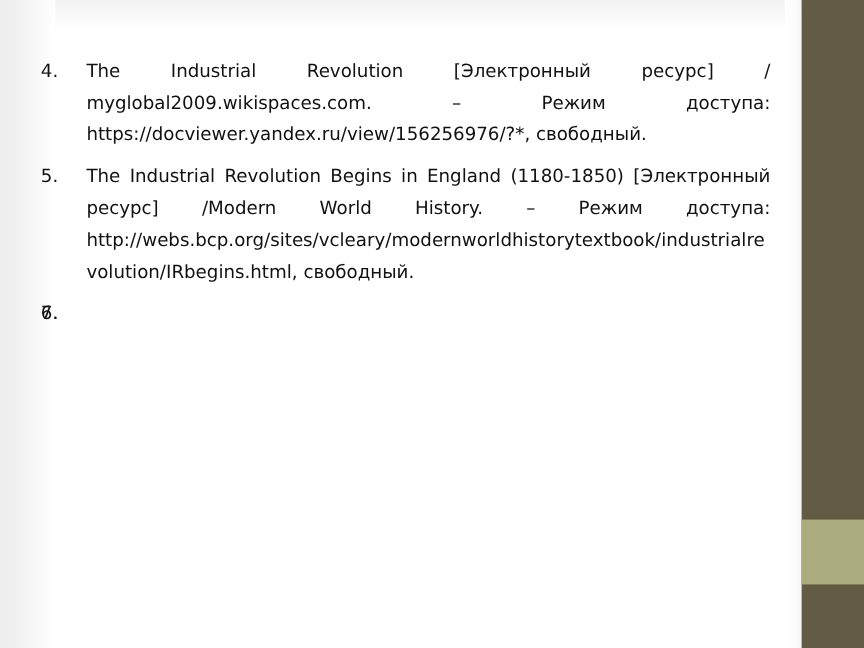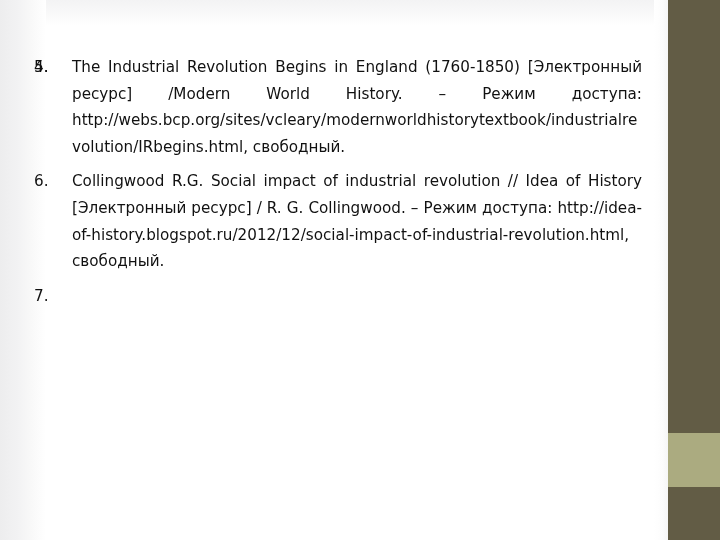--- a/index.html
+++ b/index.html
@@ -122,30 +122,30 @@
 <div class="slide">
 
   <div class="bg-top-shade"></div>
   <div class="bg-left-shade"></div>
 
   <div class="content">
     <ol class="ref-list">
 
       <li class="ref-item">
         <span class="marker">4.</span>
+        <span class="ref-text just-left">The Industrial Revolution [Электронный ресурс] / myglobal2009.wikispaces.com. – Режим доступа: https://docviewer.yandex.ru/view/156256976/?*, свободный.</span>
       </li>
 
       <li class="ref-item">
         <span class="marker">5.</span>
-        <span class="ref-text just-left">The Industrial Revolution Begins in England (1760-1850) [Электронный ресурс] /Modern World History. – Режим доступа: http://webs.bcp.org/sites/vcleary/modernworldhistorytextbook/industrialrevolution/IRbegins.html, свободный.</span>
+        <span class="ref-text just-left">The Industrial Revolution Begins in England (1180-1850) [Электронный ресурс] /Modern World History. – Режим доступа: http://webs.bcp.org/sites/vcleary/modernworldhistorytextbook/industrialrevolution/IRbegins.html, свободный.</span>
       </li>
 
       <li class="ref-item">
         <span class="marker">6.</span>
-        <span class="ref-text just-left">Collingwood R.G. Social impact of industrial revolution // Idea of History [Электронный ресурс] / R. G. Collingwood. – Режим доступа: http://idea-of-history.blogspot.ru/2012/12/social-impact-of-industrial-revolution.html, свободный.</span>
       </li>
 
       <li class="ref-item">
         <span class="marker">7.</span>
       </li>
 
     </ol>
   </div>
 
   <div class="right-bar-edge"></div>

